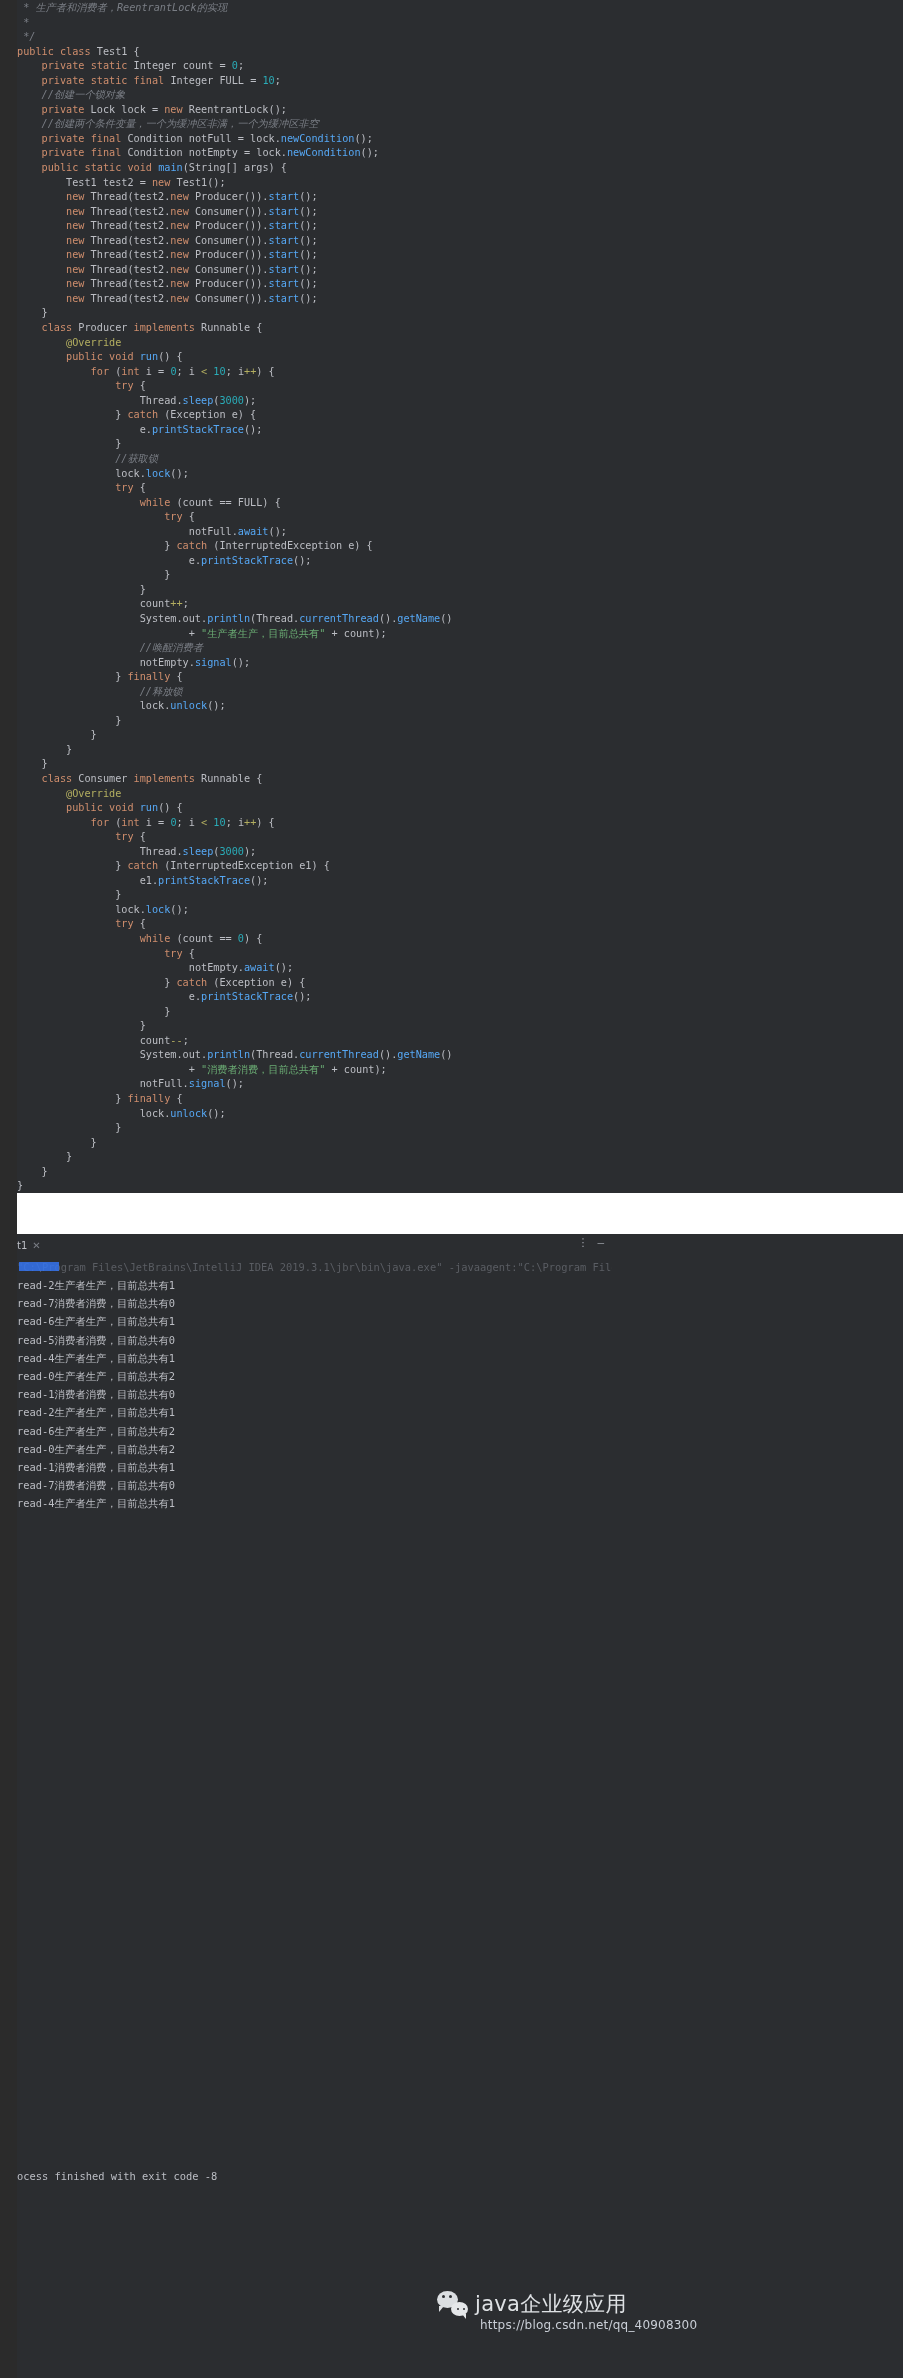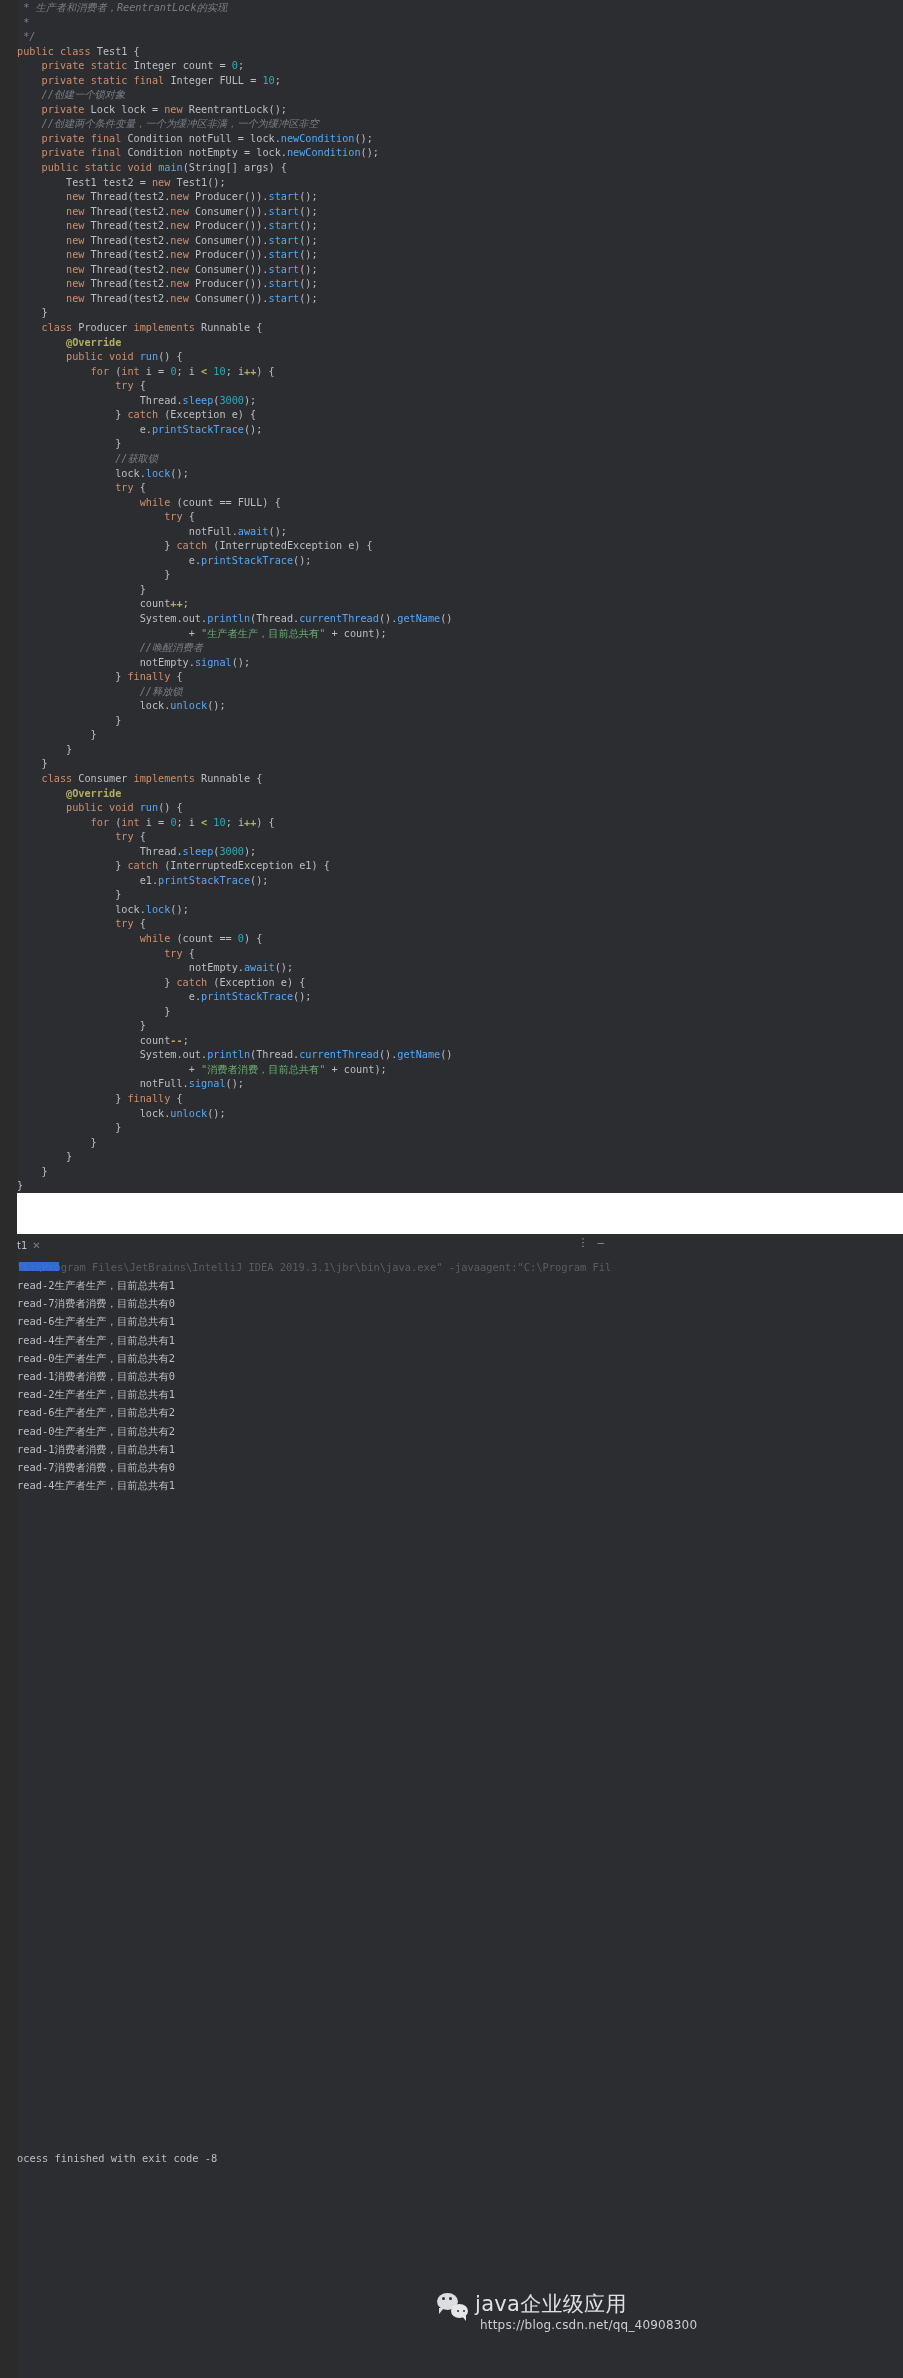--- a/index.html
+++ b/index.html
@@ -31,21 +31,21 @@
     padding-top: 1px;
   }
   .ln { display: block; height: 14.55px; white-space: pre; }
 
   
   .kw   { color: #cf8e6d; }
   .fn   { color: #56a8f5; }   
   .num  { color: #2aacb8; }
   .str  { color: #6aab73; }
   .cmt  { color: #7a7e85; font-style: italic; }
-  .anno { color: #b3ae60; font-weight: bold; }
+  .anno { color: #b3ae60; }
   .plain{ color: #bcbec4; }
   .op   { color: #bcbec4; }
 
   
   .gap {
     position: absolute;
     left: 0; top: 1193px;
     width: 903px; height: 41px;
     background: #ffffff;
   }
@@ -149,21 +149,21 @@
     background: #3574f0;
     border-radius: 2px;
   }
 
   
   .watermark {
     position: absolute;
     left: 420px;
     top: 2290px;
     display: flex;
-    align-items: flex-end;
+    align-items: flex-start;
     gap: 7px;
     opacity: .93;
   }
   .wechat-icon { position: relative; width: 31px; height: 26px; }
   .wechat-icon .b1 {
     position:absolute; left:0; top:1px;
     width: 21px; height: 17px;
     background: #e9ecef; border-radius: 50%;
   }
   .wechat-icon .b1:after {
@@ -224,20 +224,21 @@
       <span class="tab-tools">
         <span class="kebab">⋮</span>
         <span class="minimize">—</span>
       </span>
     </div>
     <div class="console-out" id="console-area">
         <span class="cline cmd">"C:\Program Files\JetBrains\IntelliJ IDEA 2019.3.1\jbr\bin\java.exe" -javaagent:"C:\Program Files\JetBrains\IntelliJ ID</span>
         <span class="cline">read-2生产者生产，目前总共有1</span>
         <span class="cline">read-7消费者消费，目前总共有0</span>
         <span class="cline">read-6生产者生产，目前总共有1</span>
+        <span class="cline">read-5消费者消费，目前总共有0</span>
         <span class="cline">read-4生产者生产，目前总共有1</span>
         <span class="cline">read-0生产者生产，目前总共有2</span>
         <span class="cline">read-1消费者消费，目前总共有0</span>
         <span class="cline">read-2生产者生产，目前总共有1</span>
         <span class="cline">read-6生产者生产，目前总共有2</span>
         <span class="cline">read-0生产者生产，目前总共有2</span>
         <span class="cline">read-1消费者消费，目前总共有1</span>
         <span class="cline">read-7消费者消费，目前总共有0</span>
         <span class="cline">read-4生产者生产，目前总共有1</span>
         <span class="cline"> </span>

